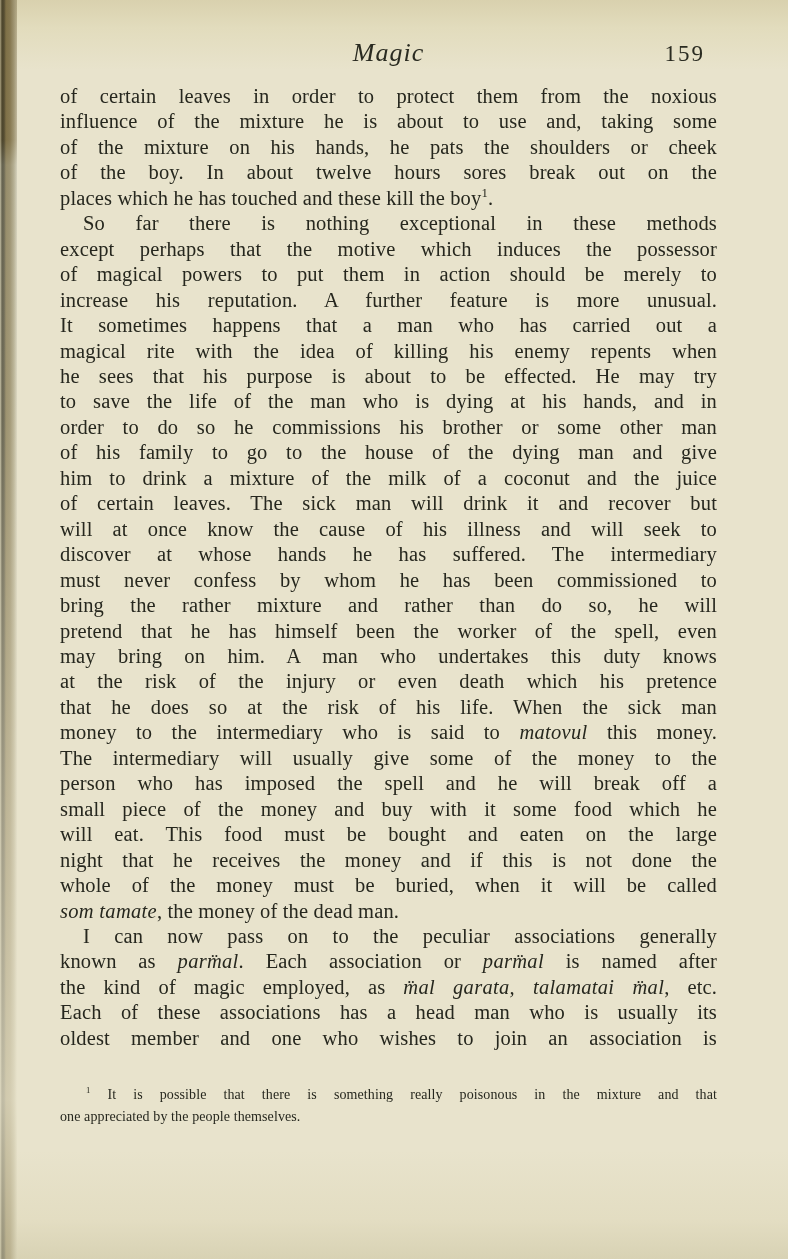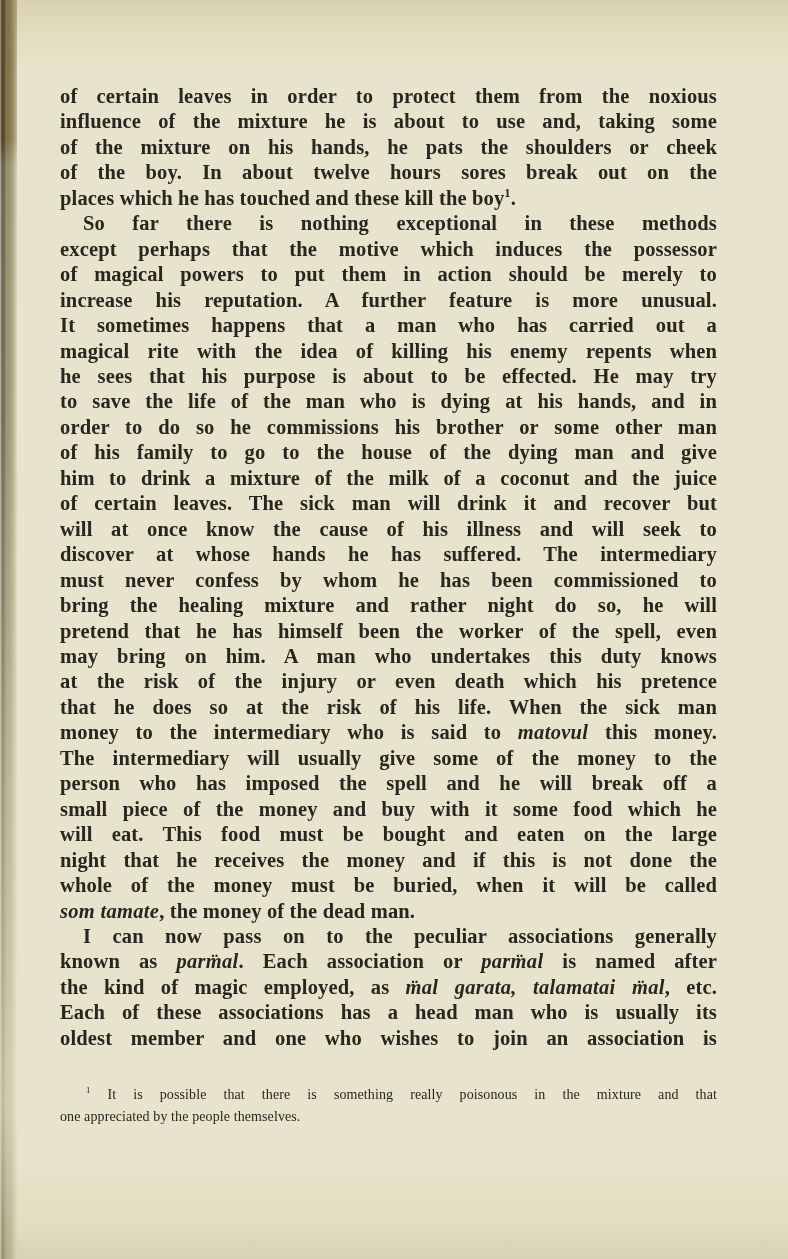--- a/index.html
+++ b/index.html
@@ -38,21 +38,21 @@
   .running-title {
     display: block; text-align: center;
     font-style: italic; font-size: 26px; letter-spacing: 1px;
     color: #2a2b21;
   }
   .page-number {
     position: absolute; right: 12px; top: 3px;
     font-size: 23px; letter-spacing: 2px; color: #2a2b21;
   }
   .textblock {
-    position: absolute; left: 60px; right: 71px; top: 84px; font-weight: bold;
+    position: absolute; left: 60px; right: 71px; top: 84px;
   }
   .tline {
     font-size: 20.5px; line-height: 25.45px;
     text-align: justify; text-align-last: justify;
     letter-spacing: 0.15px;
     white-space: nowrap; 
   }
   .tline.endline { text-align-last: left; }
   .tline.indent { text-indent: 23px; }
   .tline em { font-style: italic; letter-spacing: 0.3px; }
@@ -64,20 +64,24 @@
     font-size: 14px; line-height: 21.8px; letter-spacing: 0.1px;
   }
   .footnote .tline.indent { text-indent: 26px; }
 </style>
 </head>
 <body>
 
 <div class="page">
   <div class="gutter"></div>
 
+  <div class="header">
+    <span class="running-title">Magic</span>
+    <span class="page-number">159</span>
+  </div>
 
   <div class="textblock">
       <div class="tline">of certain leaves in order to protect them from the noxious</div>
       <div class="tline">influence of the mixture he is about to use and, taking some</div>
       <div class="tline">of the mixture on his hands, he pats the shoulders or cheek</div>
       <div class="tline">of the boy.  In about twelve hours sores break out on the</div>
       <div class="tline endline">places which he has touched and these kill the boy<sup>1</sup>.</div>
       <div class="tline indent">So far there is nothing exceptional in these methods</div>
       <div class="tline">except perhaps that the motive which induces the possessor</div>
       <div class="tline">of magical powers to put them in action should be merely to</div>
@@ -86,21 +90,21 @@
       <div class="tline">magical rite with the idea of killing his enemy repents when</div>
       <div class="tline">he sees that his purpose is about to be effected.  He may try</div>
       <div class="tline">to save the life of the man who is dying at his hands, and in</div>
       <div class="tline">order to do so he commissions his brother or some other man</div>
       <div class="tline">of his family to go to the house of the dying man and give</div>
       <div class="tline">him to drink a mixture of the milk of a coconut and the juice</div>
       <div class="tline">of certain leaves.  The sick man will drink it and recover but</div>
       <div class="tline">will at once know the cause of his illness and will seek to</div>
       <div class="tline">discover at whose hands he has suffered.  The intermediary</div>
       <div class="tline">must never confess by whom he has been commissioned to</div>
-      <div class="tline">bring the healing mixture and rather night do so, he will</div>
+      <div class="tline">bring the rather mixture and rather than do so, he will</div>
       <div class="tline">pretend that he has himself been the worker of the spell, even</div>
       <div class="tline">may bring on him.  A man who undertakes this duty knows</div>
       <div class="tline">at the risk of the injury or even death which his pretence</div>
       <div class="tline">that he does so at the risk of his life.  When the sick man</div>
       <div class="tline">money to the intermediary who is said to <em>matovul</em> this money.</div>
       <div class="tline">The intermediary will usually give some of the money to the</div>
       <div class="tline">person who has imposed the spell and he will break off a</div>
       <div class="tline">small piece of the money and buy with it some food which he</div>
       <div class="tline">will eat.  This food must be bought and eaten on the large</div>
       <div class="tline">night that he receives the money and if this is not done the</div>

